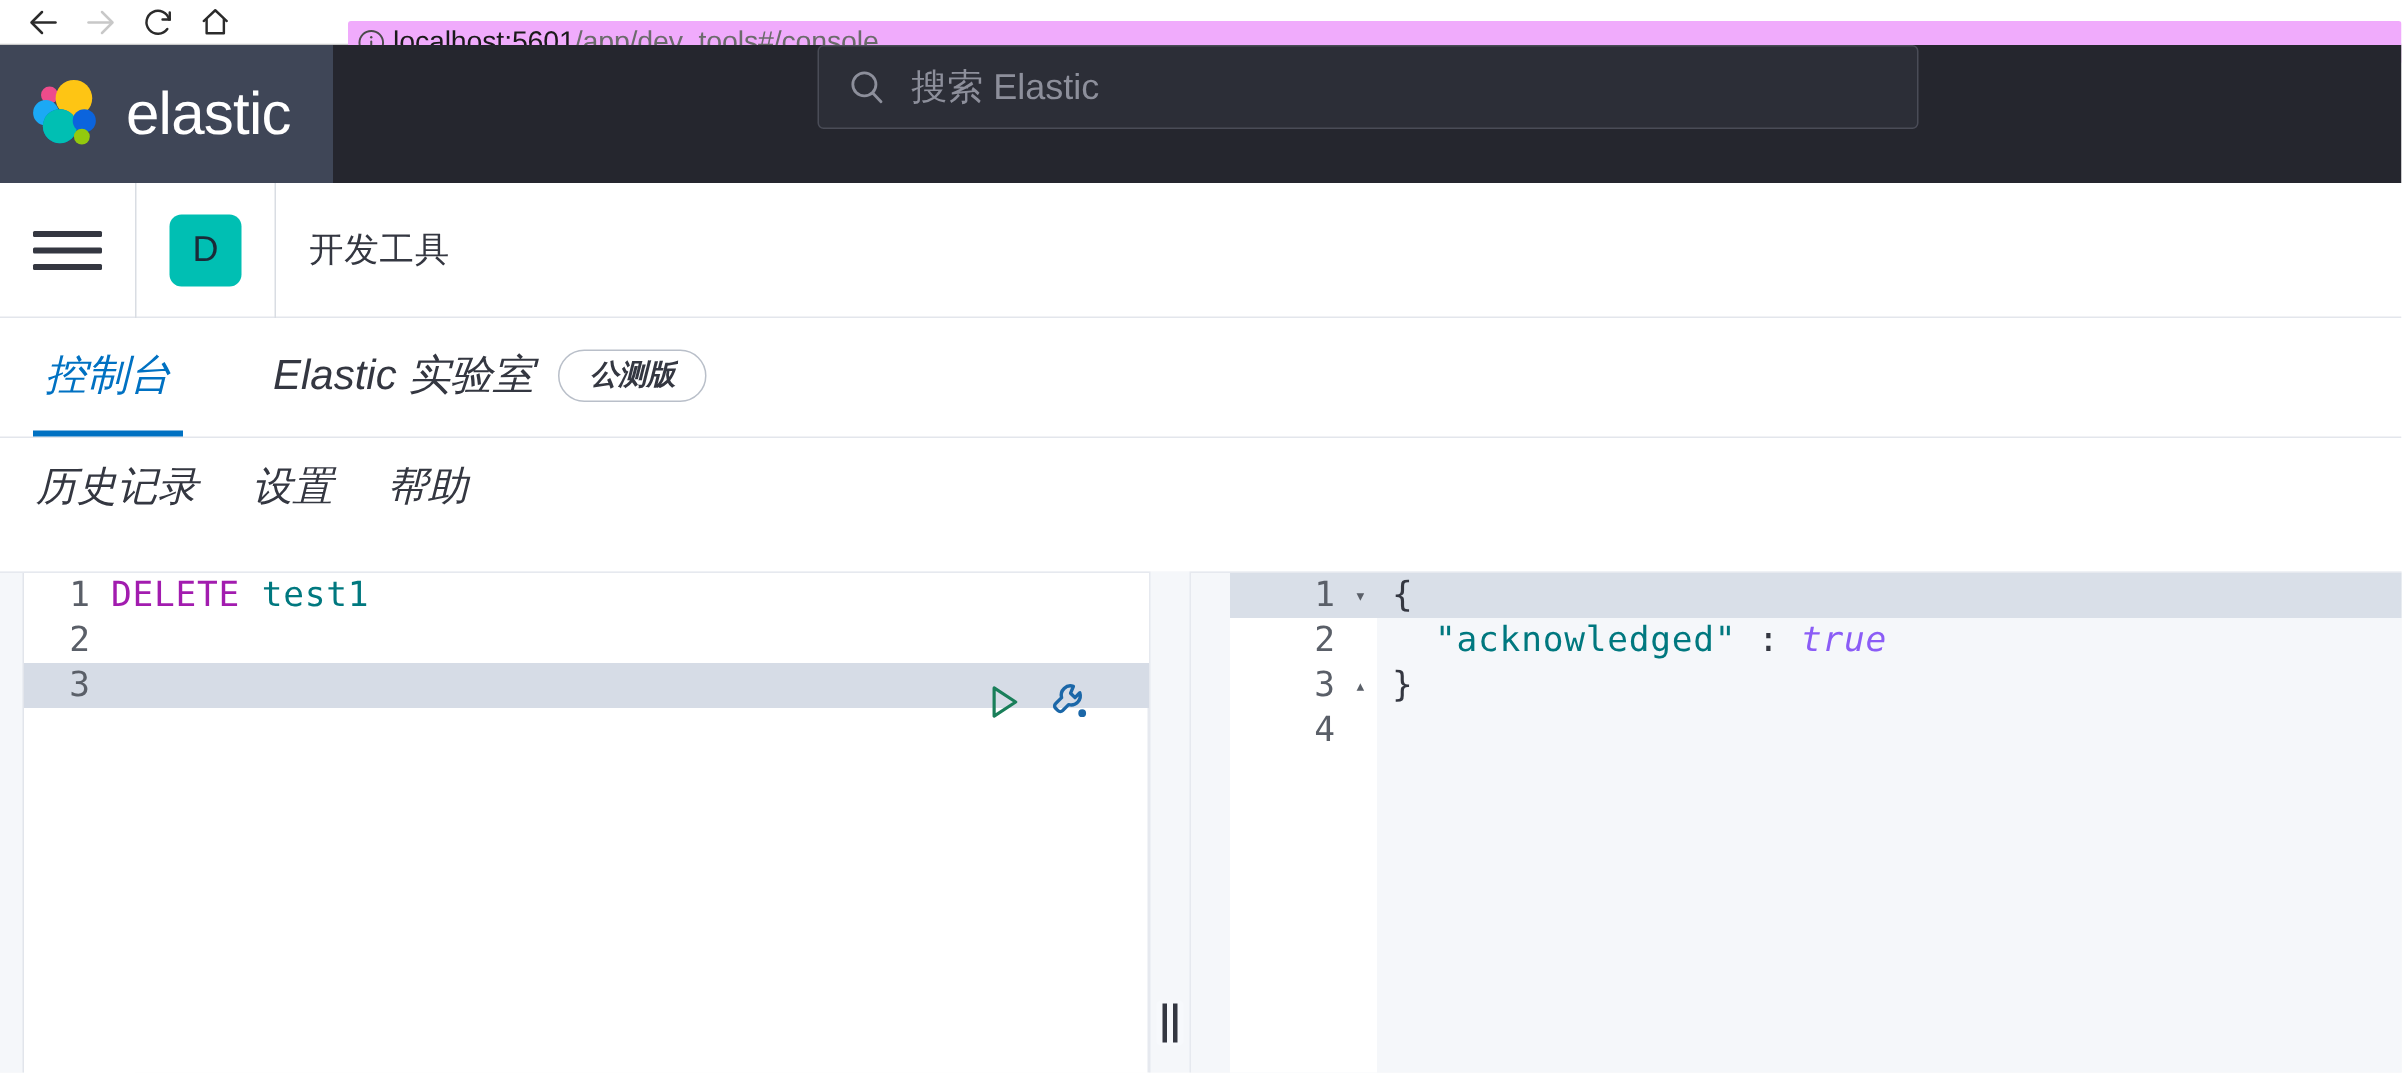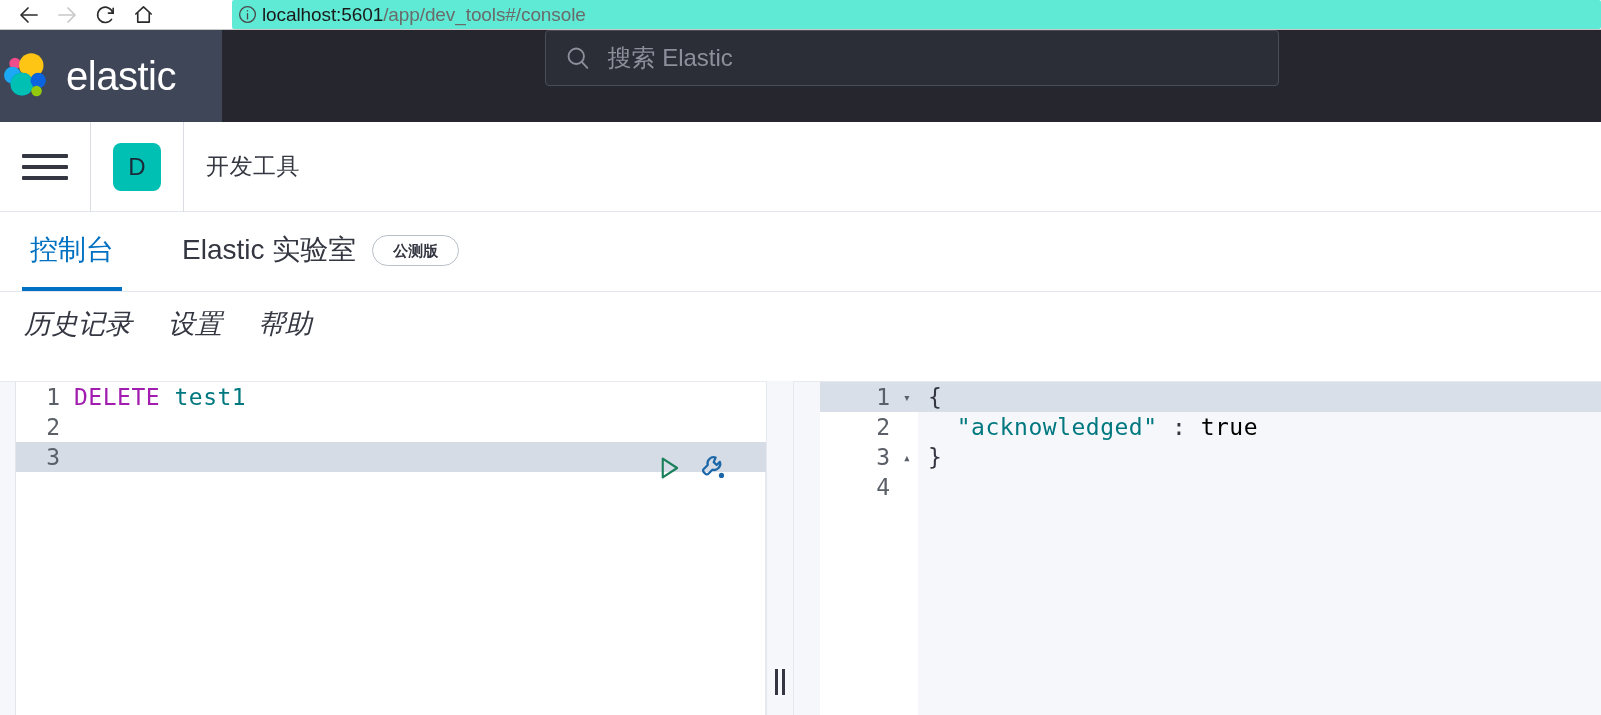--- a/index.html
+++ b/index.html
@@ -21,23 +21,23 @@
   }
   .nav-btn {
     width: 38px; height: 29px;
     display: flex; align-items: center; justify-content: center;
     color: #2b2b2b;
   }
   .nav-btn svg { display: block; }
   .nav-btn.disabled { color: #c8c8c8; }
   .url-field {
     position: absolute;
-    left: 232px; right: 0; top: 0;
+    left: 232px; right: 0; top: 14px;
     height: 29px;
-    background: #5eead4;
+    background: #f0abfc;
     display: flex; align-items: center;
     border-radius: 2px;
   }
   .info-icon {
     width: 30px; height: 29px;
     display: flex; align-items: center; justify-content: center;
     color: #4a4a4a;
   }
   .url-text {
     font-size: 19px;
@@ -57,20 +57,21 @@
     background: #25262e;
     display: flex;
     align-items: stretch;
     position: relative;
   }
   .logo-block {
     width: 222px;
     background: #3f4657;
     display: flex;
     align-items: center;
+    padding-left: 18px;
     gap: 14px;
   }
   .logo-mark { width: 52px; height: 52px; flex: 0 0 52px; }
   .logo-word {
     color: #ffffff;
     font-size: 40px;
     font-weight: 400;
     letter-spacing: -0.5px;
     line-height: 1;
   }
@@ -152,30 +153,31 @@
     height: 78px;
     display: flex;
     align-items: center;
     gap: 16px;
     padding: 0 8px;
     margin-right: 52px;
     font-size: 28px;
     color: #343741;
     border-bottom: 4px solid transparent;
     white-space: nowrap;
+    font-style: italic;
   }
   .tab.active {
     color: #0071c2;
     border-bottom-color: #0071c2;
   }
   .beta-badge {
     border: 1px solid #b9bfc9;
     border-radius: 20px;
     padding: 7px 20px;
-    font-size: 15px;
+    font-size: 19px;
     color: #343741;
     font-weight: 700;
     line-height: 1;
   }
 
   
   .sub-menu {
     height: 64px;
     background: #ffffff;
     display: flex;
@@ -344,21 +346,21 @@
     color: #5a5f68;
     font-size: 13px;
   }
   .resp-line.active .fold { background: #d9dfe8; }
   .resp-text {
     padding-left: 10px;
     white-space: pre;
     letter-spacing: 0.5px;
   }
   .j-key { color: #00787f; }
-  .j-bool { color: #000000; }
+  .j-bool { color: #8b5cf6; font-style: italic; }
   .j-punc { color: #343741; }
   .resp-gutterfill {
     position: absolute;
     left: 0; width: 98px;
     top: 120px; bottom: 0;
     background: #ffffff;
   }
 </style>
 </head>
 <body>

